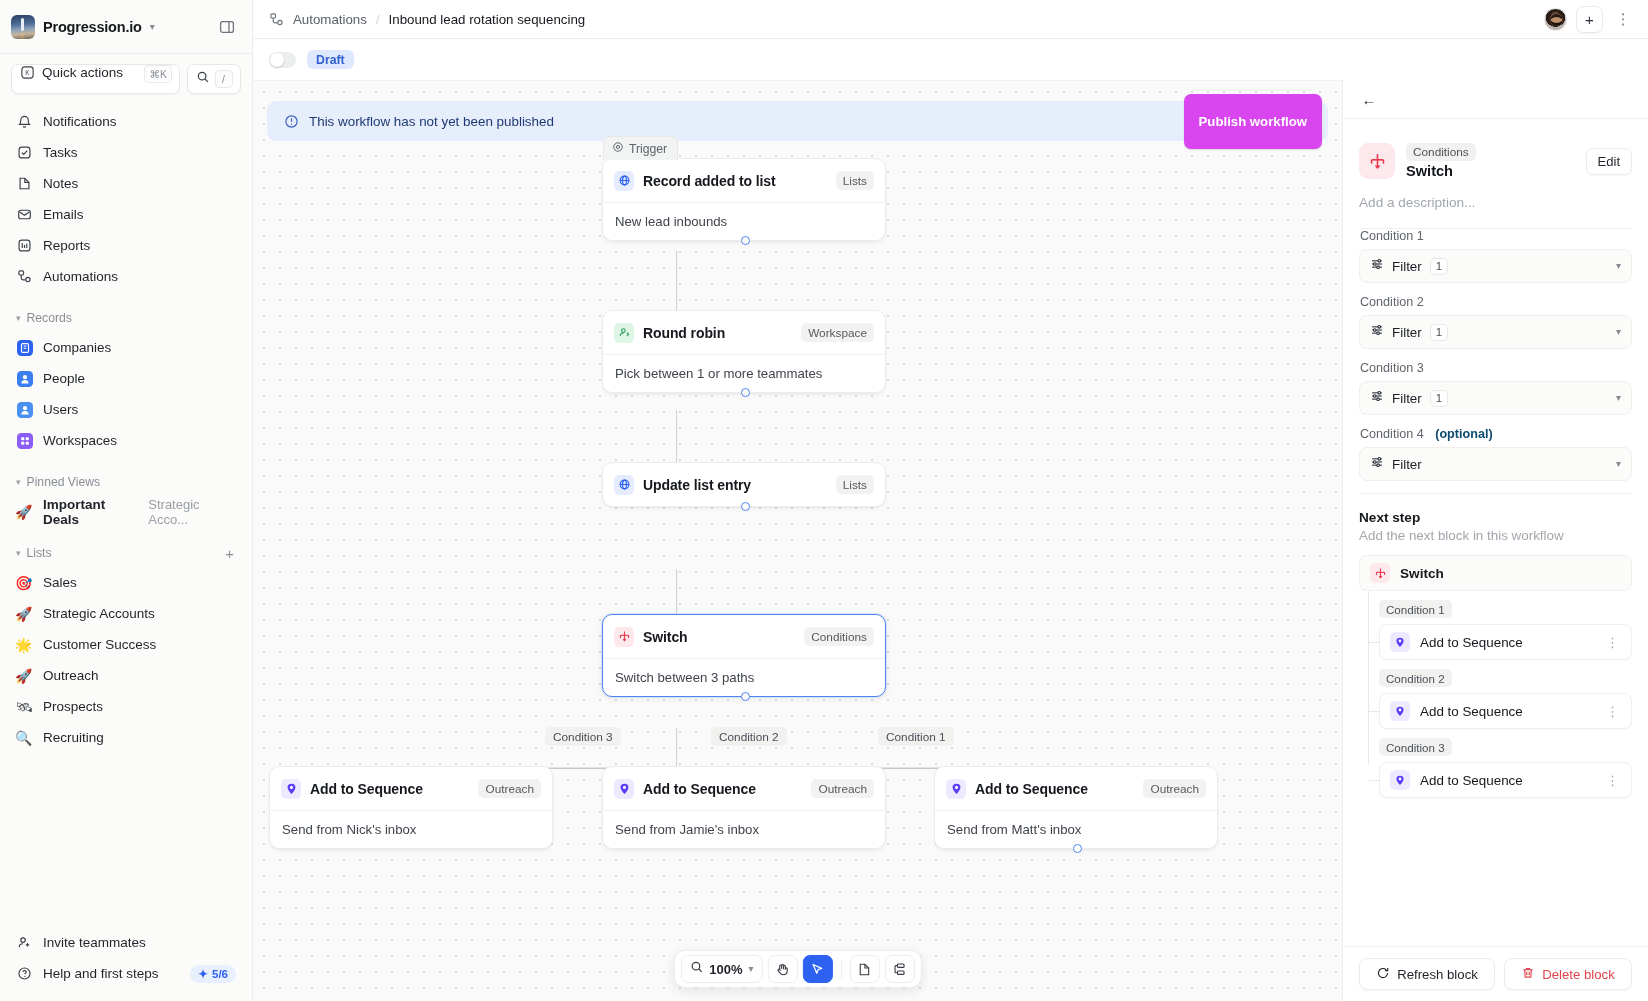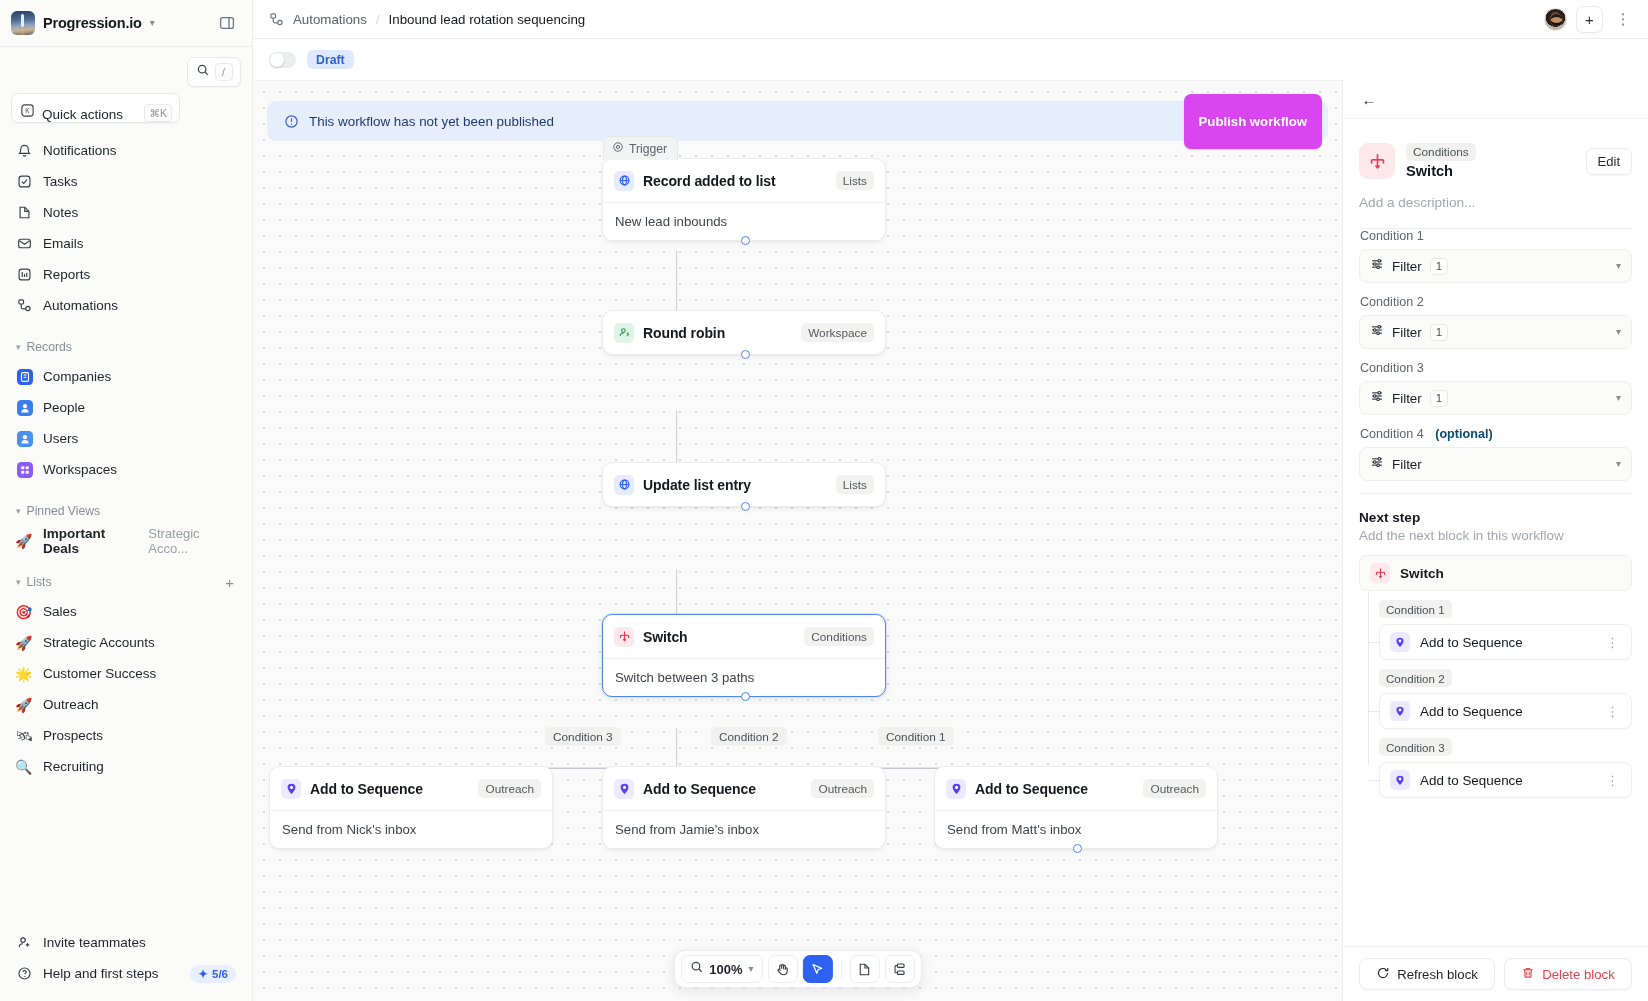--- a/index.html
+++ b/index.html
@@ -15,21 +15,21 @@
 
   
   .sidebar {
     width: 253px; height: 1001px; flex: 0 0 253px;
     background: #fbfbfa;
     border-right: 1px solid #ececed;
     display: flex; flex-direction: column;
     position: relative;
   }
   .sb-top {
-    height: 47px; display: flex; align-items: center;
+    height: 54px; display: flex; align-items: center;
     padding: 0 12px 0 11px; gap: 8px;
     border-bottom: 1px solid #ececed;
   }
   .ws-logo {
     width: 24px; height: 24px; border-radius: 6px; flex: 0 0 24px;
     background: linear-gradient(175deg,#2a3f63 0%,#4e6c96 38%,#8fa4bd 60%,#c6b49a 78%,#6d6253 100%);
     position: relative; overflow: hidden;
   }
   .ws-logo::after {
     content: ""; position: absolute; left: 10px; top: 3px;
@@ -40,22 +40,22 @@
   .chev { color: #878c94; font-size: 10px; line-height: 1; }
   .sb-top-spacer { flex: 1 1 auto; }
   .panel-toggle {
     width: 26px; height: 26px; border-radius: 6px; display: flex;
     align-items: center; justify-content: center; color: #6e747d; cursor: pointer;
   }
 
   .sb-search-row { display: flex; gap: 7px; padding: 10px 11px 8px 11px; }
   .quick-actions {
     flex: 1 1 auto; height: 30px; background: #fff; border: 1px solid #e8e8e7;
-    border-radius: 7px; display: flex; align-items: flex-end; padding: 0 7px 0 8px;
-    gap: 7px; box-shadow: 0 1px 1.5px rgba(16,24,40,.04); cursor: pointer; margin-top: 36px;
+    border-radius: 7px; display: flex; align-items: flex-start; padding: 0 7px 0 8px;
+    gap: 7px; box-shadow: 0 1px 1.5px rgba(16,24,40,.04); cursor: pointer;
   }
   .qa-label { font-size: 13.5px; color: #1f2329; flex: 1 1 auto; }
   .kbd {
     font-size: 10.5px; color: #8b9099; border: 1px solid #e9e9e8;
     border-radius: 4px; padding: 1px 4px; background: #fcfcfc; min-width: 18px;
     text-align: center; line-height: 14px;
   }
   .search-box {
     width: 54px; height: 30px; background: #fff; border: 1px solid #e8e8e7;
     border-radius: 7px; display: flex; align-items: center; justify-content: center;
@@ -588,20 +588,21 @@
             <span class="node-ico" style="background:#dff5e6;">
               <svg width="13" height="13" viewBox="0 0 16 16" fill="none" stroke="#22a05a" stroke-width="1.35">
                   <circle cx="6.6" cy="5.6" r="2.3"></circle>
                   <path d="M2.6 12.4c0-2.2 1.8-3.5 4-3.5"></path>
                   <path d="M11 8.3l2 2-2 2"></path>
                 </svg>
             </span>
             <span class="node-title">Round robin</span>
             <span class="node-tag">Workspace</span>
           </div>
+          <div class="node-body">Pick between 1 or more teammates</div>
           <span class="dot-handle" style="left:137.5px; bottom:-5px;"></span>
         </div>
 
         <div class="node" style="left:349px; top:381px; width:284px;">
           <div class="node-head">
             <span class="node-ico" style="background:#e6ecfd;">
               <svg width="13" height="13" viewBox="0 0 16 16" fill="none" stroke="#2c62ef" stroke-width="1.4">
                   <circle cx="8" cy="8" r="5.4"></circle>
                   <ellipse cx="8" cy="8" rx="2.4" ry="5.4"></ellipse>
                   <line x1="2.6" y1="8" x2="13.4" y2="8"></line>

